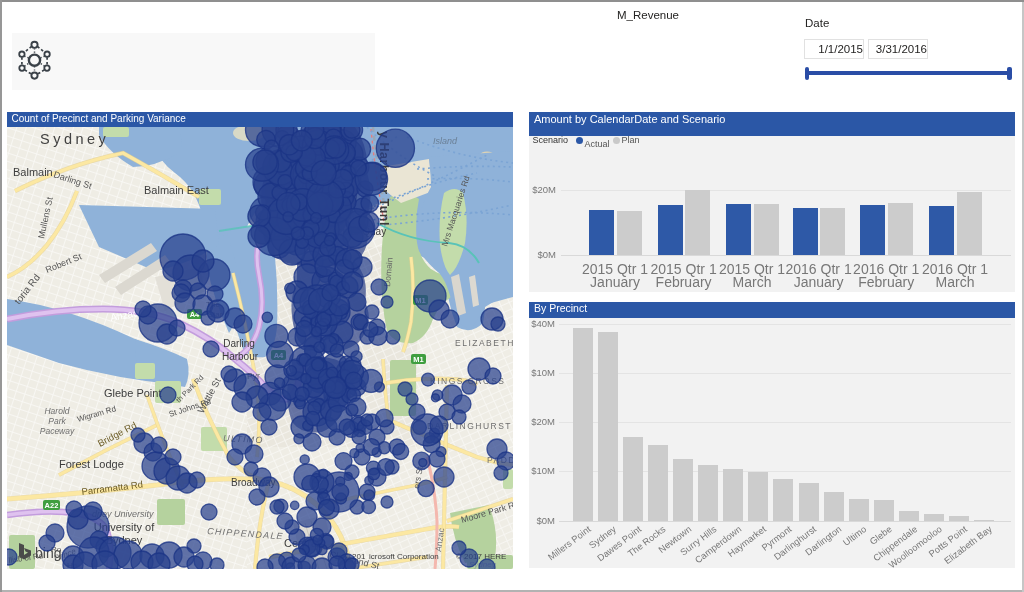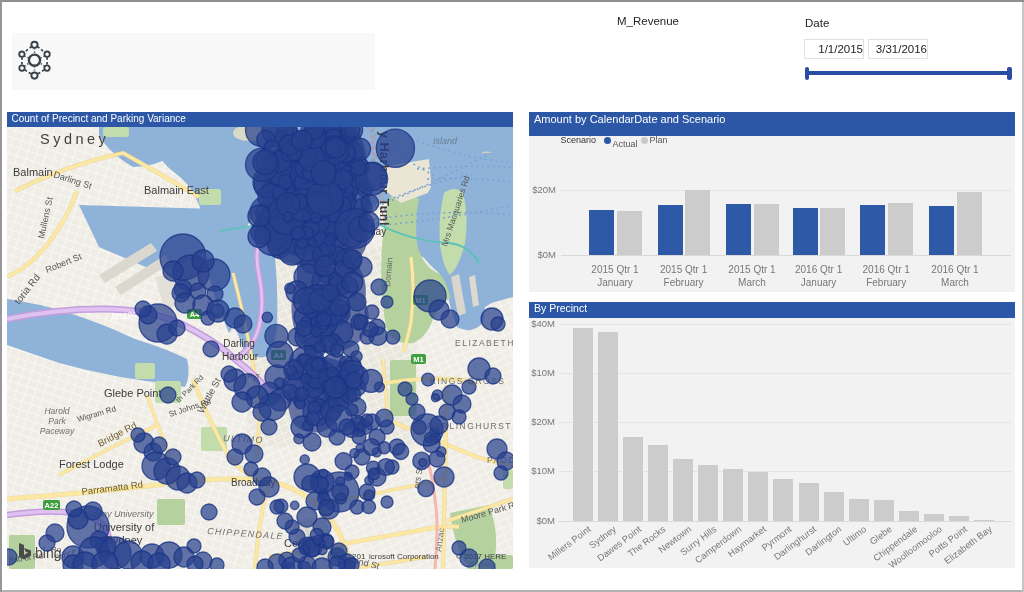--- a/index.html
+++ b/index.html
@@ -1,31 +1,31 @@
 <!DOCTYPE html>
 <html><head><meta charset="utf-8">
 <style>
 *{margin:0;padding:0;box-sizing:border-box;}
 html,body{width:1024px;height:592px;overflow:hidden;}
 body{font-family:"Liberation Sans",sans-serif;background:#fff;position:relative;}
 #page{position:absolute;left:0;top:0;width:1024px;height:592px;background:#fff;box-shadow:inset 2px 0 0 0 #979797, inset 0 2px 0 0 #8f8f8f, inset -2px 0 0 0 #c6c6c6, inset 0 -2px 0 0 #b2b2b2;}
-.abs{position:absolute;margin-left:28px;}
+.abs{position:absolute;}
 #logo{position:absolute;left:12px;top:33px;width:363px;height:57px;background:#f8f8f8;}
 #logotxt{position:absolute;left:47px;top:17px;font-size:18px;letter-spacing:4.8px;color:#3a4047;font-weight:bold;}
 .ctl-lbl{position:absolute;font-size:11.5px;color:#252423;}
 #dd{position:absolute;left:614px;top:40px;width:174px;height:20px;background:#fff;border:1px solid #c8c8c8;font-size:12px;color:#333;line-height:19px;padding-left:8px;}
 .datebox{position:absolute;top:39px;width:60px;height:20px;background:#fff;border:1px solid #e1e1e1;font-size:11.5px;color:#252423;line-height:19px;text-align:right;}
 #slider-track{position:absolute;left:806px;top:71.2px;width:204px;height:3.6px;background:#2a4da6;border-radius:2px;}
 .slider-h{position:absolute;top:66.5px;width:4.5px;height:13px;background:#2a4da6;border-radius:2px;}
 .panel{position:absolute;background:#f2f2f2;}
 .tbar{position:absolute;left:0;top:0;width:100%;background:#2b57a6;color:#fff;font-size:11px;line-height:14px;padding-left:5px;white-space:nowrap;}
 .glabel{position:absolute;font-size:9.5px;color:#777;}
 .bar{position:absolute;}
 .gridline{position:absolute;height:1px;background:#e4e4e4;}
-.xlab2{position:absolute;font-size:10px;color:#777;text-align:center;line-height:13px;}
+.xlab2{position:absolute;font-size:14px;color:#777;text-align:center;line-height:13px;}
 .rlab{position:absolute;font-size:9.3px;color:#777;white-space:nowrap;transform:rotate(-37deg);transform-origin:100% 0%;text-align:right;}
 </style></head>
 <body>
 <div id="page">
 
 <div id="logo">
  <svg width="60" height="57" viewBox="0 0 60 57">
   <g stroke="#3a4148" fill="none">
    <circle cx="22.5" cy="27.2" r="5.6" stroke-width="2.4"></circle>
    <circle cx="22.5" cy="11.8" r="3.1" stroke-width="1.9"></circle>
@@ -46,21 +46,21 @@
     <line x1="22.5" y1="15.4" x2="22.5" y2="21.2"></line>
     <line x1="22.5" y1="33.2" x2="22.5" y2="39"></line>
     <line x1="12.4" y1="23.2" x2="17.5" y2="25.2"></line>
     <line x1="32.6" y1="23.2" x2="27.5" y2="25.2"></line>
     <line x1="12.5" y1="33.1" x2="17.5" y2="29.8"></line>
     <line x1="32.5" y1="33.1" x2="27.5" y2="29.8"></line>
    </g>
   </g>
  </svg>
 </div>
-<div class="ctl-lbl" style="left:617px;top:15px;">M_Revenue</div>
+<div class="ctl-lbl" style="left:617px;top:9px;">M_Revenue</div>
 <div class="ctl-lbl" style="left:805px;top:17px;">Date</div>
 <div class="datebox" style="left:804px;">1/1/2015</div>
 <div class="datebox" style="left:868px;">3/31/2016</div>
 <div id="slider-track"></div>
 <div class="slider-h" style="left:804.5px;"></div>
 <div class="slider-h" style="left:1007px;"></div>
 
 <div class="panel" style="left:6.5px;top:112px;width:506px;height:418px;background:#fff;">
  <div class="tbar" style="height:14.5px;font-size:10px;line-height:14px;">Count of Precinct and Parking Variance</div>
  <svg width="506" height="442" viewBox="0 0 506 442" style="position:absolute;left:0;top:14.5px;">

